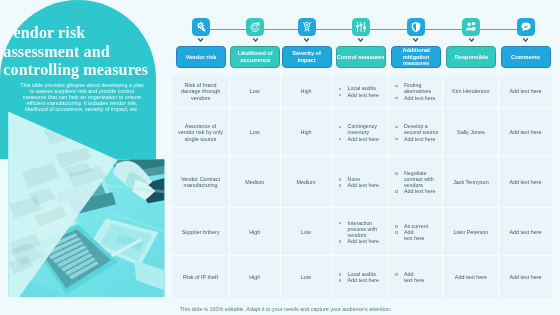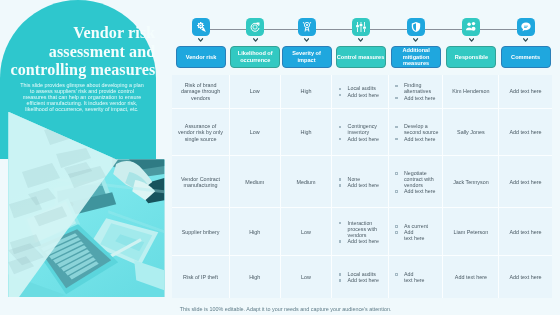--- a/index.html
+++ b/index.html
@@ -3,21 +3,21 @@
 <meta charset="utf-8">
 <style>
   html,body{margin:0;padding:0;}
   body{width:560px;height:315px;overflow:hidden;background:#f0f9fc;
        font-family:"Liberation Sans",sans-serif;-webkit-font-smoothing:antialiased;}
   #slide{position:relative;width:560px;height:315px;background:#f0f9fc;overflow:hidden;}
 
   
   #arch{position:absolute;left:0;top:0;width:156px;height:159.4px;background:#2ec7cd;
         border-radius:78px 78px 0 0;}
-  #title{position:absolute;left:3.3px;top:24.2px;width:152px;text-align:right;
+  #title{position:absolute;left:3.3px;top:24.2px;width:152px;text-align:left;
          font-family:"Liberation Serif",serif;font-weight:bold;color:#f4fdfd;
          font-size:16.1px;line-height:18.4px;letter-spacing:.1px;}
   #desc{position:absolute;left:19px;top:81.7px;width:126px;text-align:center;
         color:#e6fbfb;font-size:5.4px;line-height:6.15px;}
   #photo{position:absolute;left:8.4px;top:111.8px;width:156.3px;height:185.3px;overflow:hidden;
          background:#9fe4e6;
          -webkit-clip-path:polygon(0 0,108.1px 47.6px,156.3px 47.6px,156.3px 185.3px,0 185.3px);
          clip-path:polygon(0 0,108.1px 47.6px,156.3px 47.6px,156.3px 185.3px,0 185.3px);}
   #photo svg{display:block;}
 

